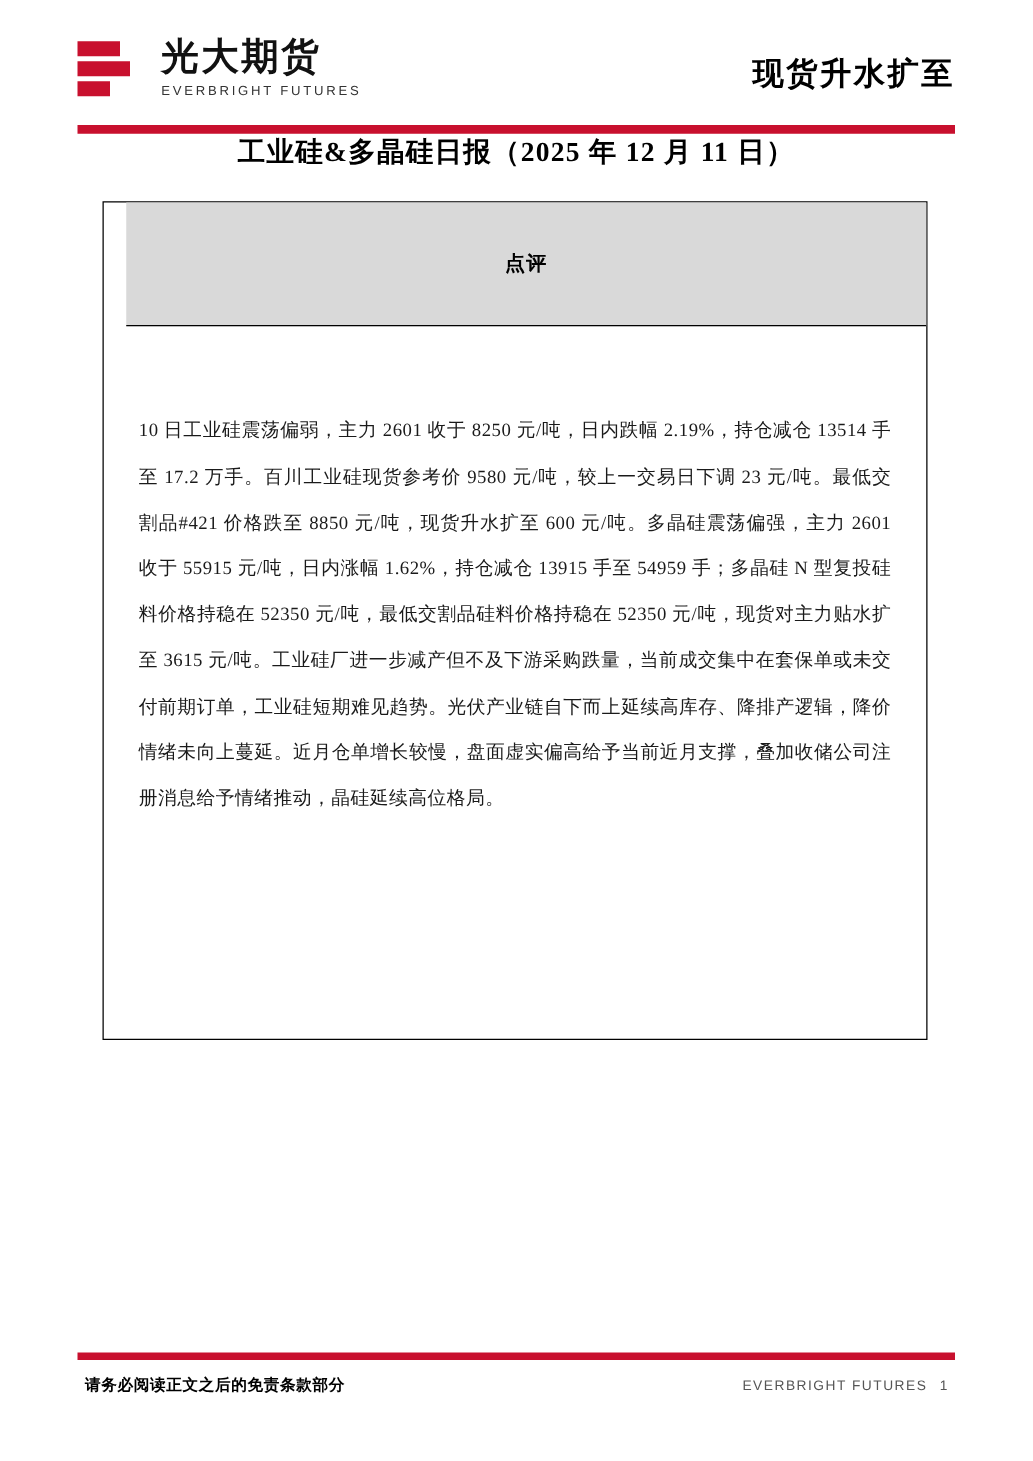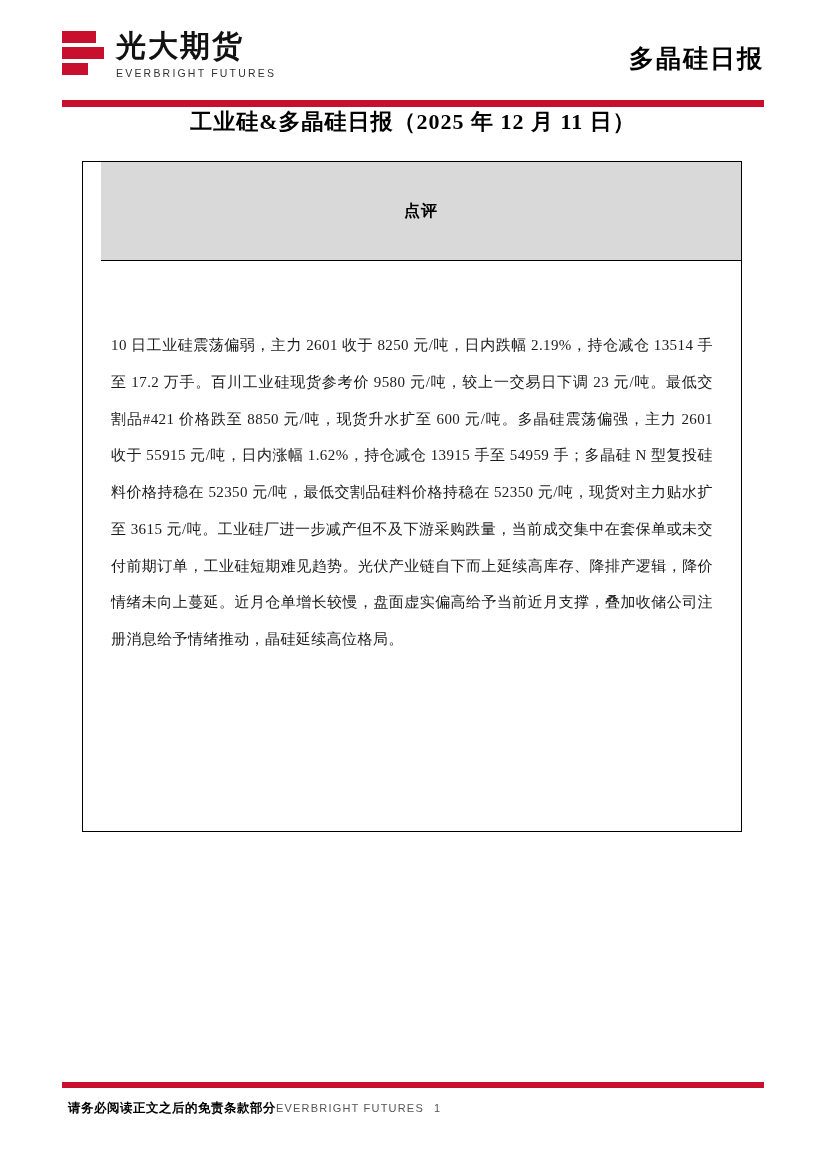--- a/index.html
+++ b/index.html
@@ -26,22 +26,22 @@
   
   .header {
     position: relative;
     height: 96px;
     display: flex;
     align-items: center;
     justify-content: space-between;
   }
   .brand {
     display: flex;
-    align-items: flex-start;
-    gap: 12px;
+    align-items: flex-end;
+    gap: 25px;
     padding-top: 14px;
   }
   .logo-mark {
     width: 42px;
     height: 46px;
     position: relative;
     flex: 0 0 auto;
   }
   .logo-mark span {
     position: absolute;
@@ -147,20 +147,21 @@
     right: 62px;
     bottom: 52px;
   }
   .rule-bottom {
     height: 6px;
     background: #c8102e;
   }
   .footer-row {
     display: flex;
     align-items: baseline;
+    justify-content: space-between;
     margin-top: 12px;
     padding: 0 6px;
   }
   .footer-left {
     font-size: 12.5px;
     font-weight: bold;
     letter-spacing: 0.5px;
     color: #000;
   }
   .footer-right {
@@ -186,21 +187,21 @@
       <div class="logo-mark">
         <span class="b1"></span>
         <span class="b2"></span>
         <span class="b3"></span>
       </div>
       <div class="brand-text">
         <div class="brand-cn">光大期货</div>
         <div class="brand-en">EVERBRIGHT FUTURES</div>
       </div>
     </div>
-    <div class="header-title">多晶硅日报</div>
+    <div class="header-title">现货升水扩至</div>
   </div>
 
   <div class="rule-top"></div>
 
   <div class="doc-title">工业硅&amp;多晶硅日报（2025 年 12 月 11 日）</div>
 
 
   <div class="table">
     <div class="table-head">
       <div class="table-head-label">点评</div>

